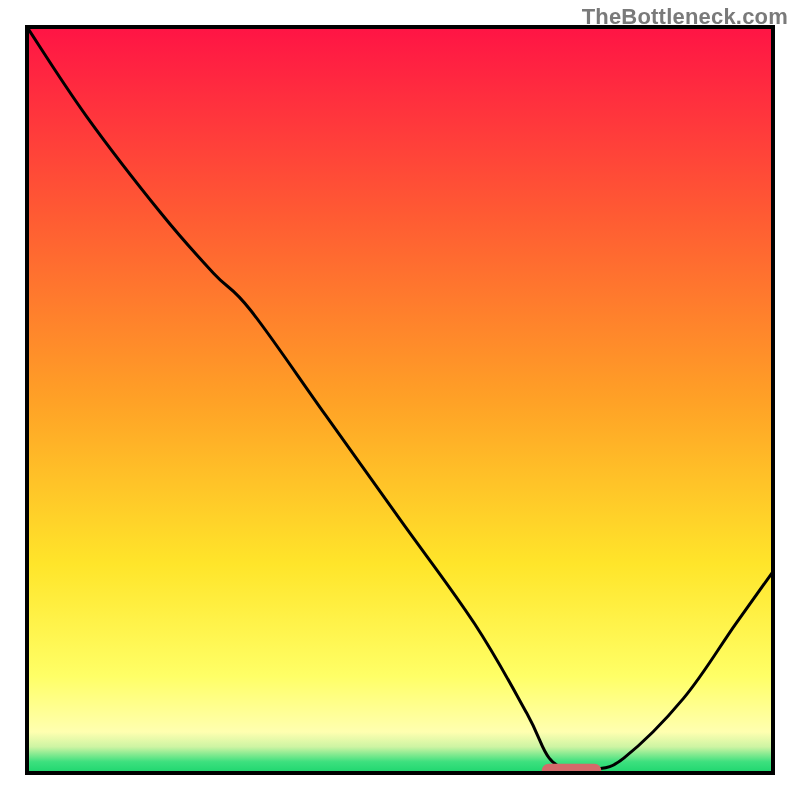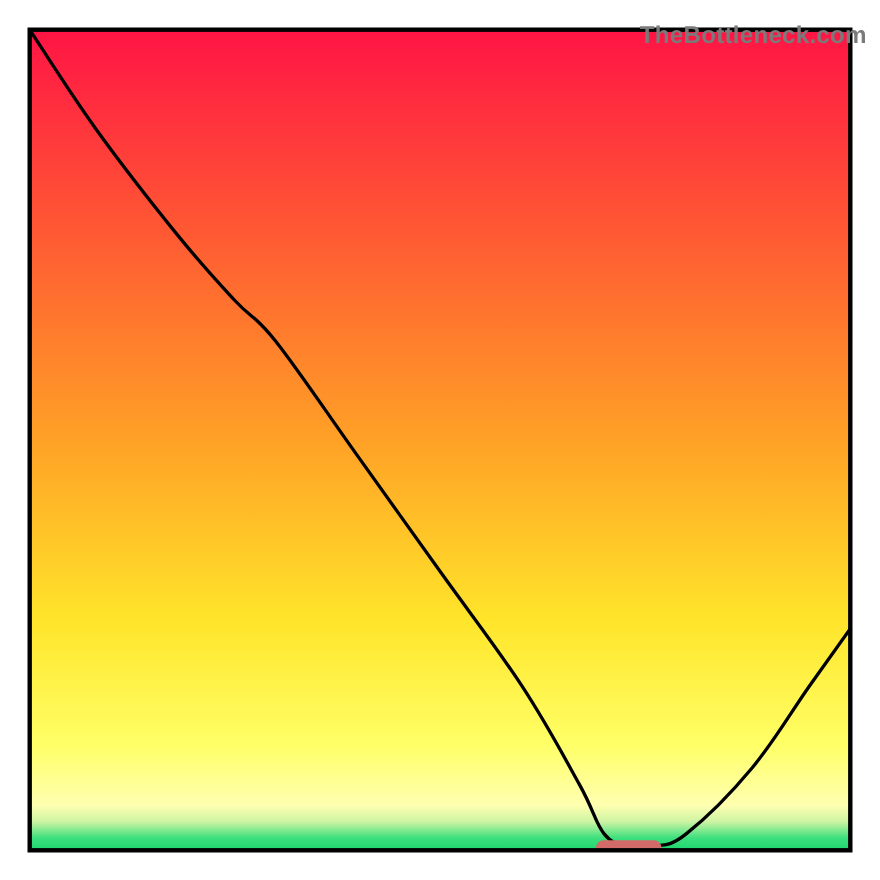--- a/index.html
+++ b/index.html
@@ -16,21 +16,20 @@
     height: 800px;
   }
   .watermark {
     position: absolute;
     top: 4px;
     right: 12px;
     font-size: 22px;
     font-weight: 600;
     color: #7a7a7a;
     letter-spacing: 0.2px;
-    margin-top: 15px;
   }
   svg {
     display: block;
   }
 </style>
 </head>
 <body>
 
 <div class="stage">
   <div class="watermark">TheBottleneck.com</div>

